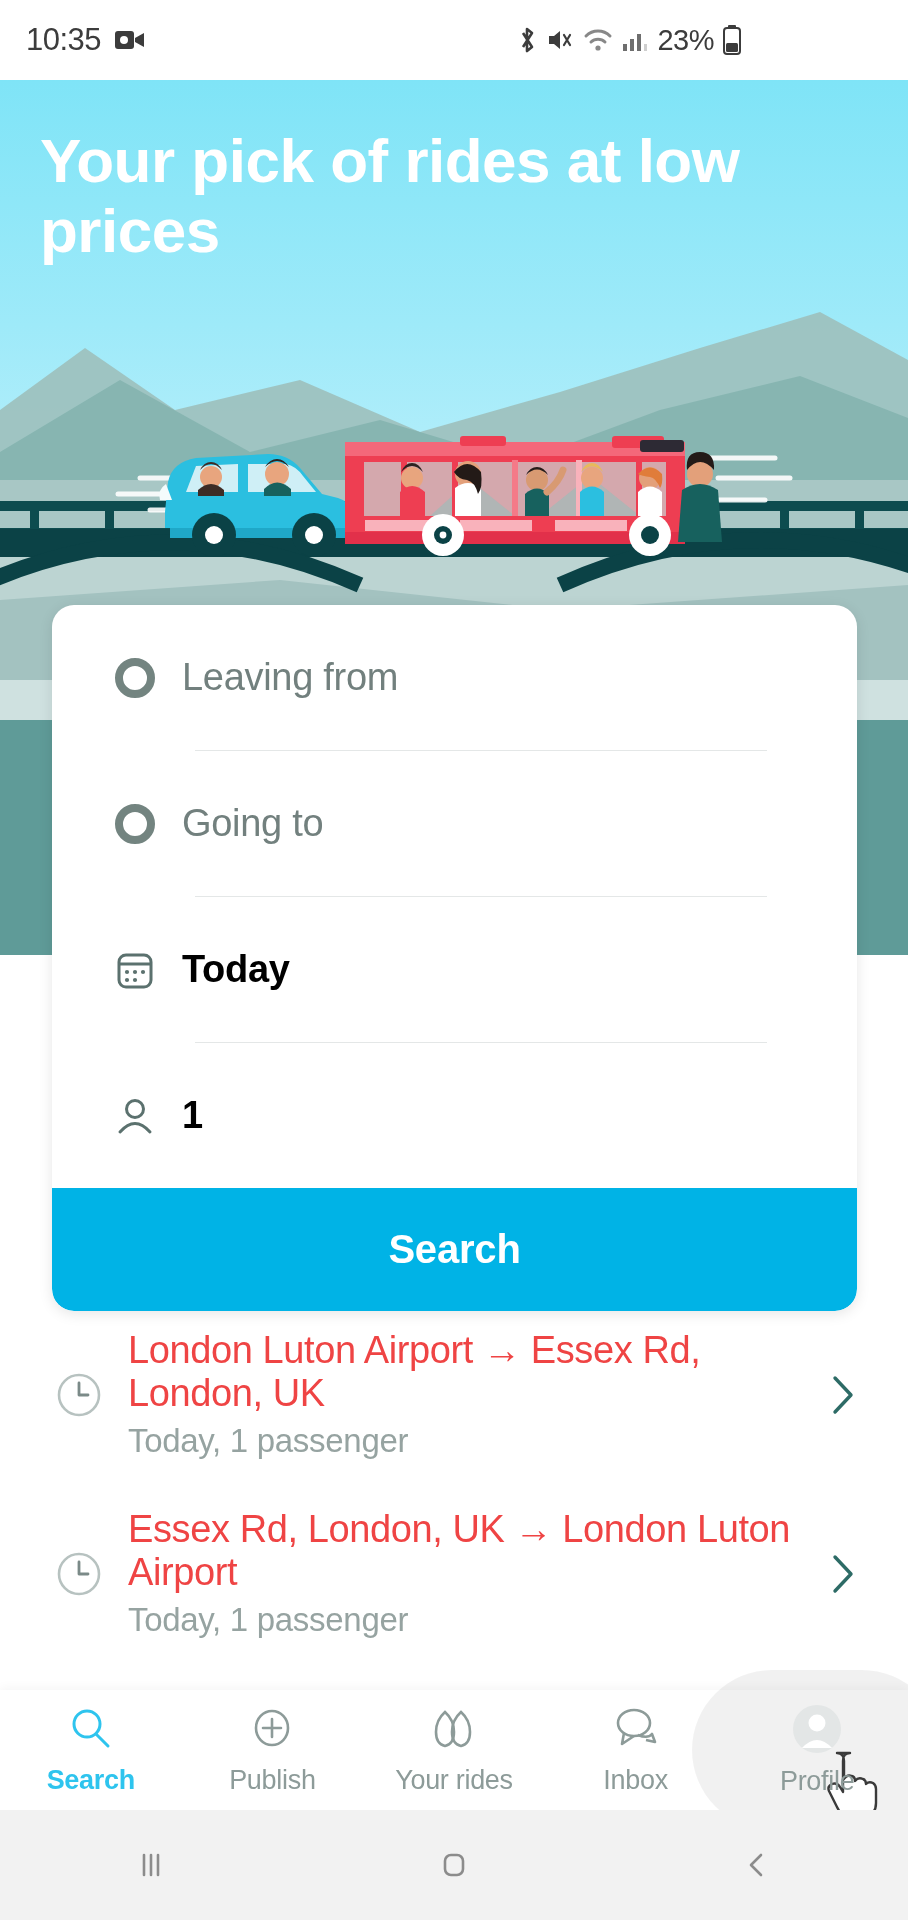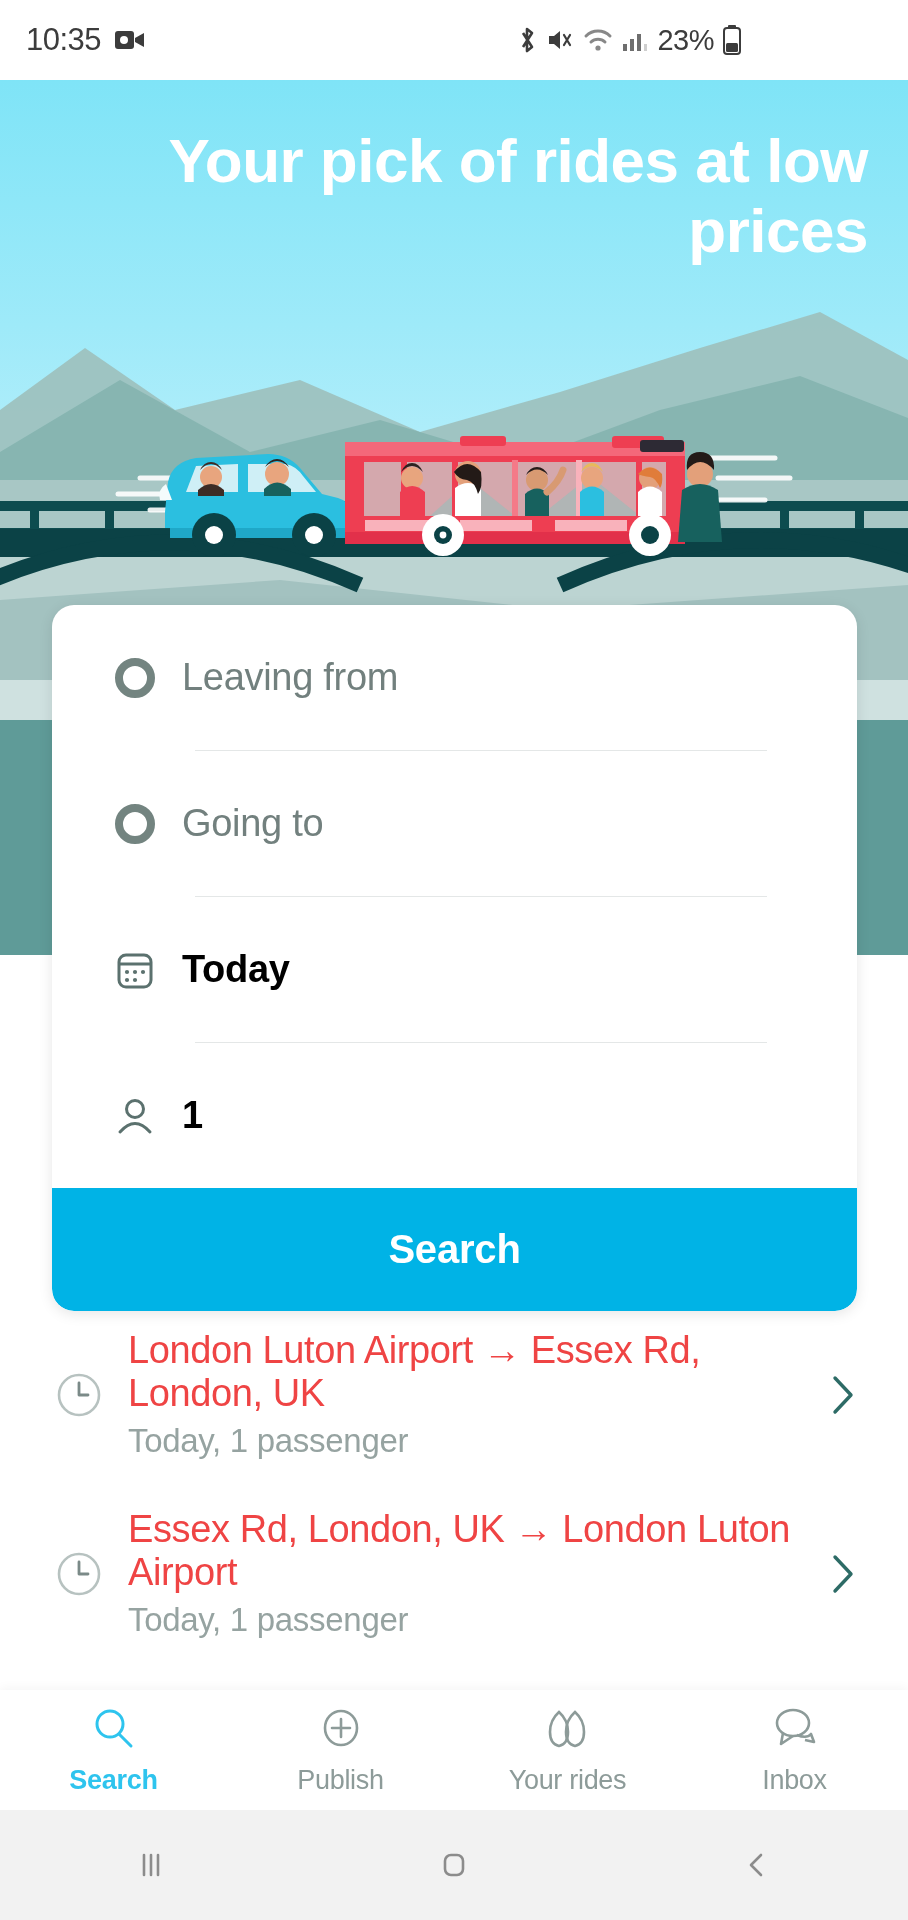--- a/index.html
+++ b/index.html
@@ -24,21 +24,21 @@
   .ico { display:inline-flex; align-items:center; }
 
   
   .hero {
     position:absolute; top:80px; left:0; width:908px; height:875px;
     overflow:hidden;
     background:linear-gradient(180deg,#7fe4f7 0%, #9eeaf9 28%, #bdf0fb 52%, #cdf3fb 66%, #cdf3fb 100%);
   }
   .headline {
     position:absolute; top:46px; left:0; width:908px;
-    text-align:right; color:#ffffff; font-weight:bold;
+    text-align:left; color:#ffffff; font-weight:bold;
     font-size:62px; line-height:1.13; letter-spacing:-0.5px;
     padding:0 40px;
   }
   .hero-svg { position:absolute; left:0; top:0; width:908px; height:875px; }
 
   
   .card {
     position:absolute; left:52px; top:605px; width:805px;
     background:#ffffff; border-radius:22px;
     box-shadow:0 3px 14px rgba(0,0,0,0.10);
@@ -417,20 +417,36 @@
       <span>
         <svg width="52" height="50" viewBox="0 0 52 50">
           <ellipse cx="24" cy="19" rx="16" ry="13" fill="none" stroke="#8d9b99" stroke-width="2.6"></ellipse>
           <path d="M14 29 L12 40 L24 32" fill="none" stroke="#8d9b99" stroke-width="2.6" stroke-linejoin="round"></path>
           <path d="M28 31 q10 4 14 -1 l3 8 l-9 -2" fill="none" stroke="#8d9b99" stroke-width="2.6" stroke-linejoin="round"></path>
         </svg>
       </span>
       <span class="navlabel">Inbox</span>
     </div>
 
+    <div class="navitem">
+      <span class="ripple"></span>
+      <span style="position:relative;z-index:1">
+        <svg width="52" height="52" viewBox="0 0 52 52">
+          <circle cx="26" cy="26" r="24" fill="#e3e6e6"></circle>
+          <circle cx="26" cy="20" r="8.5" fill="#ffffff"></circle>
+          <path d="M11 45 q15 -16 30 0 Z" fill="#ffffff"></path>
+        </svg>
+      </span>
+      <span class="navlabel" style="position:relative;z-index:1">Profile</span>
+      <span class="cursor">
+        <svg width="62" height="76" viewBox="0 0 62 76">
+          <path d="M16 8 q7 0 7 8 l0 18 q3 -5 8 -3 q3 1 3 5 q3 -4 8 -2 q3 1 3 5 q3 -3 7 -1 q3 2 3 6 l0 14 q0 12 -11 14 l-14 0 q-10 0 -14 -10 l-8 -16 q-2 -5 3 -7 q5 -2 8 3 l3 5 l0 -31 q0 -8 7 -8 Z" fill="#ffffff" stroke="#3a3a3a" stroke-width="2.4" stroke-linejoin="round"></path>
+        </svg>
+      </span>
+    </div>
   </div>
 
   <div class="androidnav">
     <div class="anitem">
       <svg width="40" height="40" viewBox="0 0 40 40">
           <g stroke="#8c8c8c" stroke-width="2.6" stroke-linecap="round">
             <line x1="13" y1="10" x2="13" y2="30"></line>
             <line x1="20" y1="10" x2="20" y2="30"></line>
             <line x1="27" y1="10" x2="27" y2="30"></line>
           </g>

